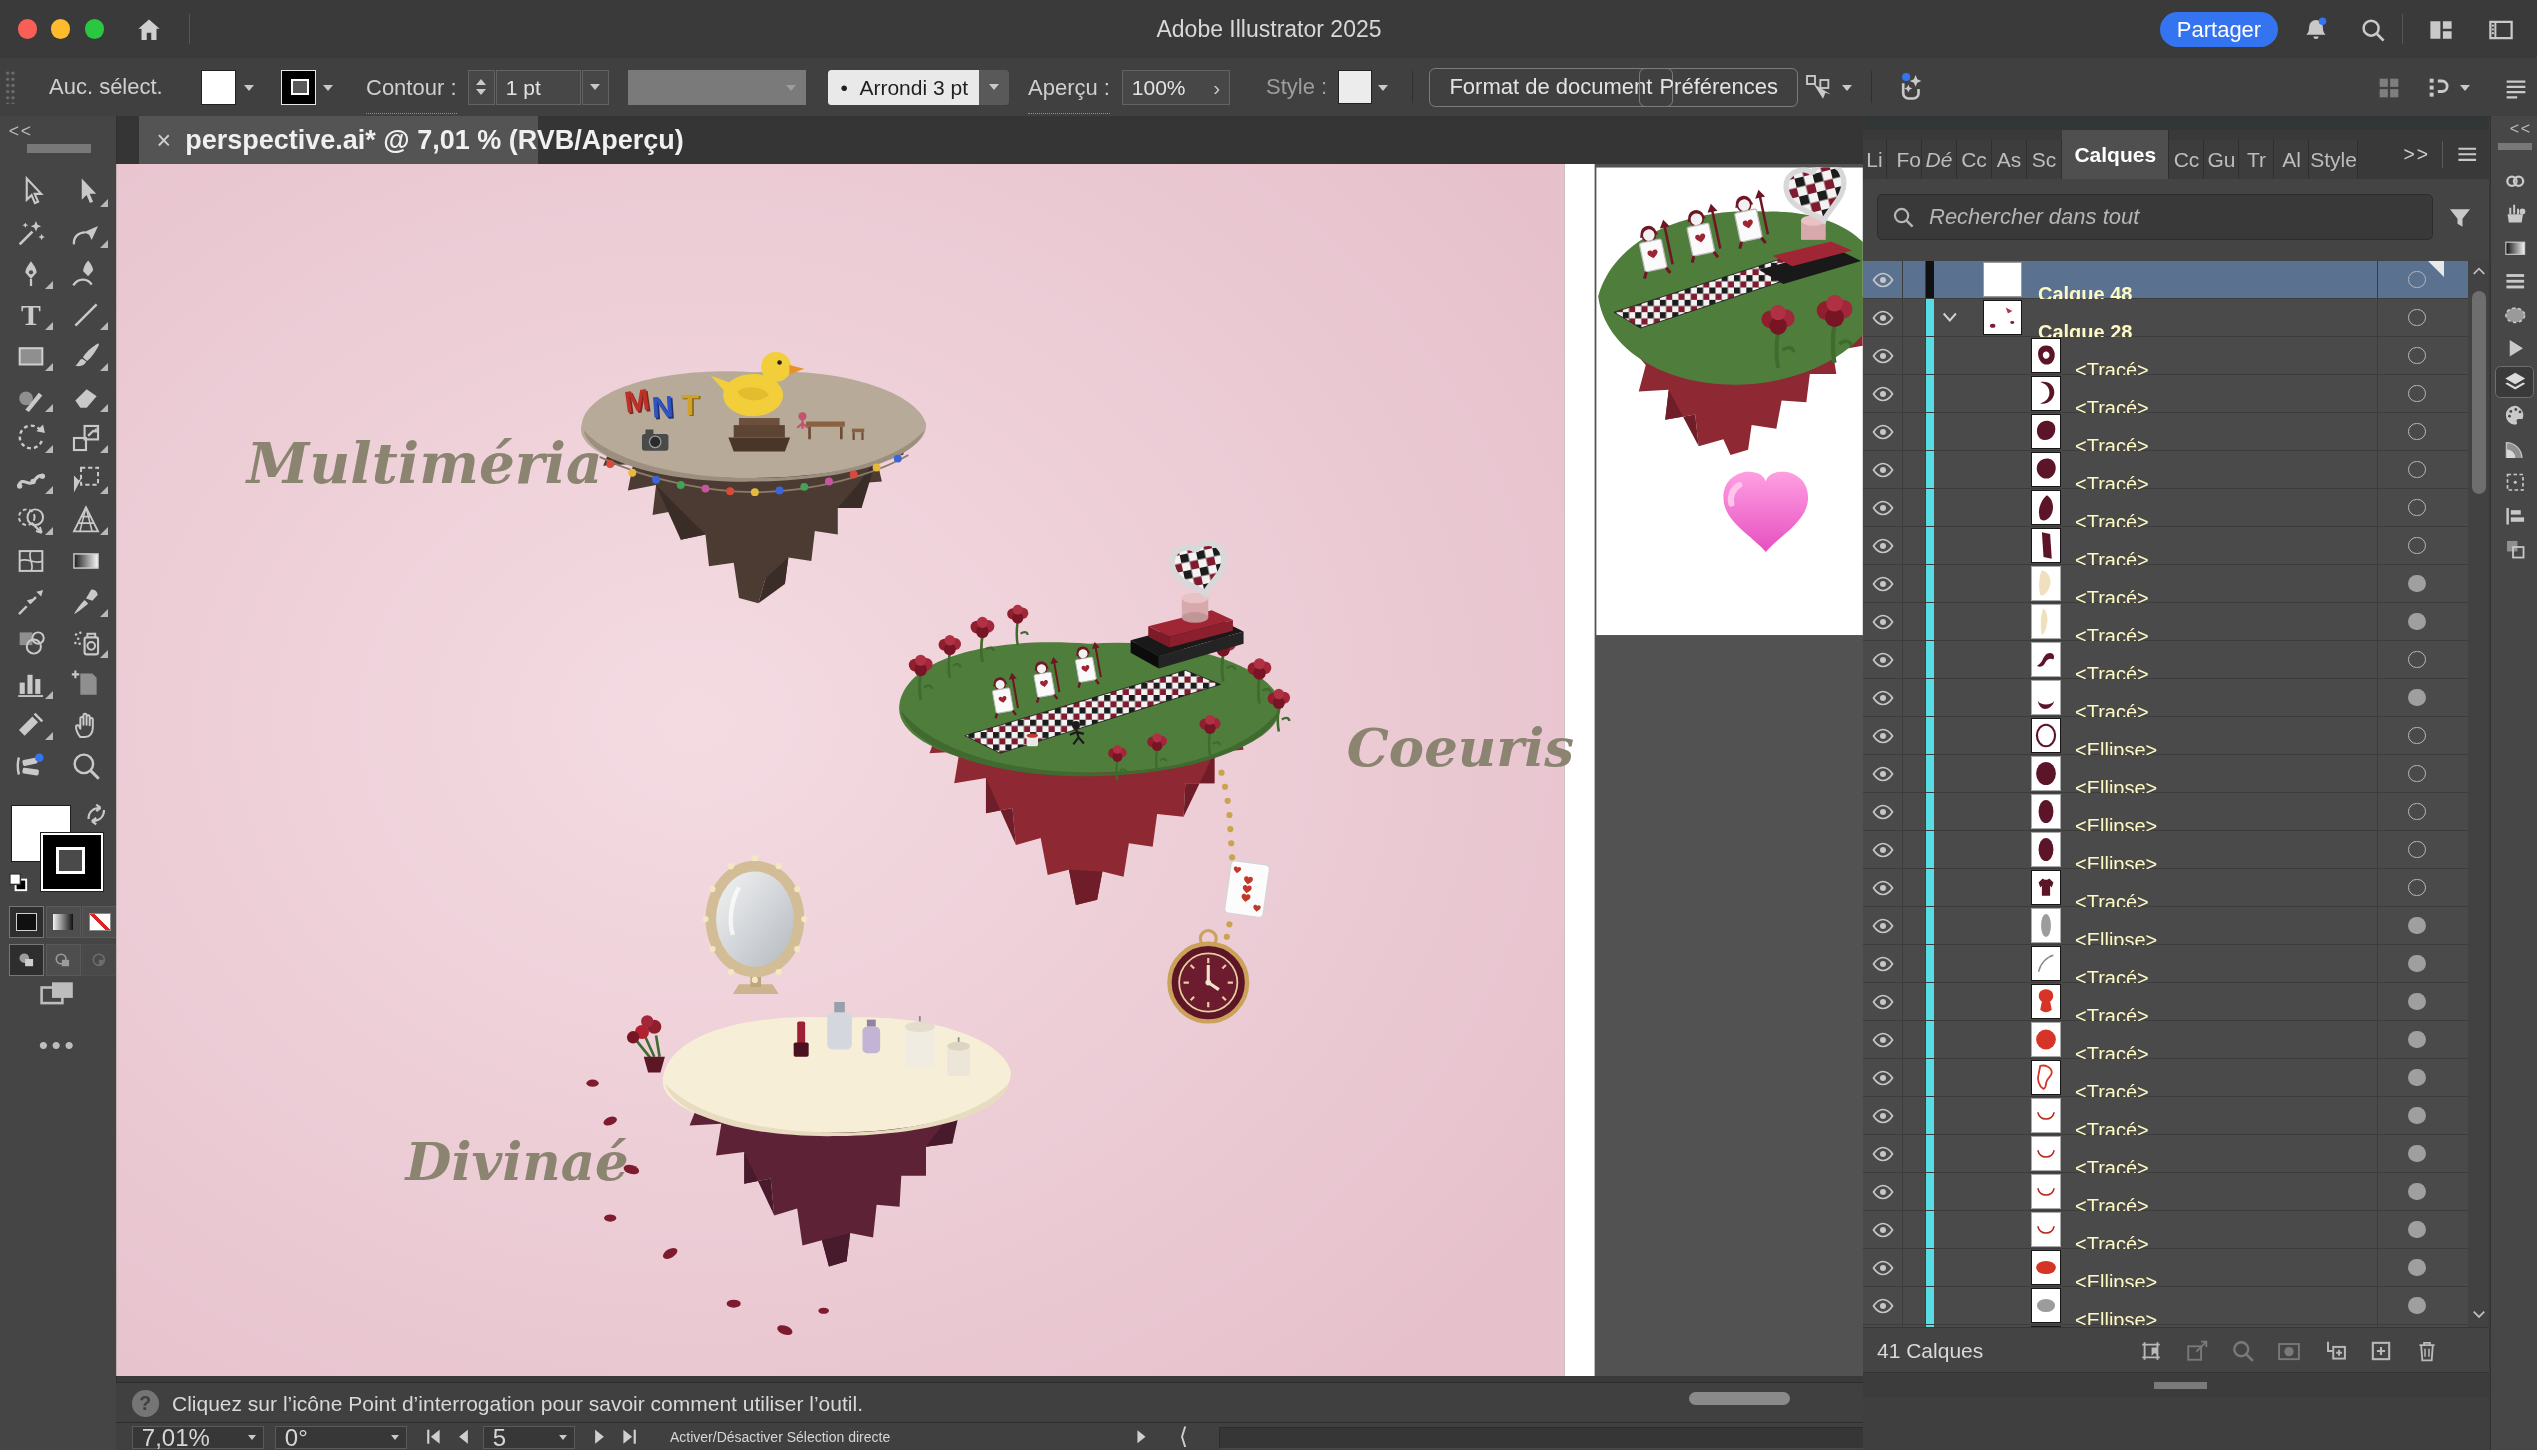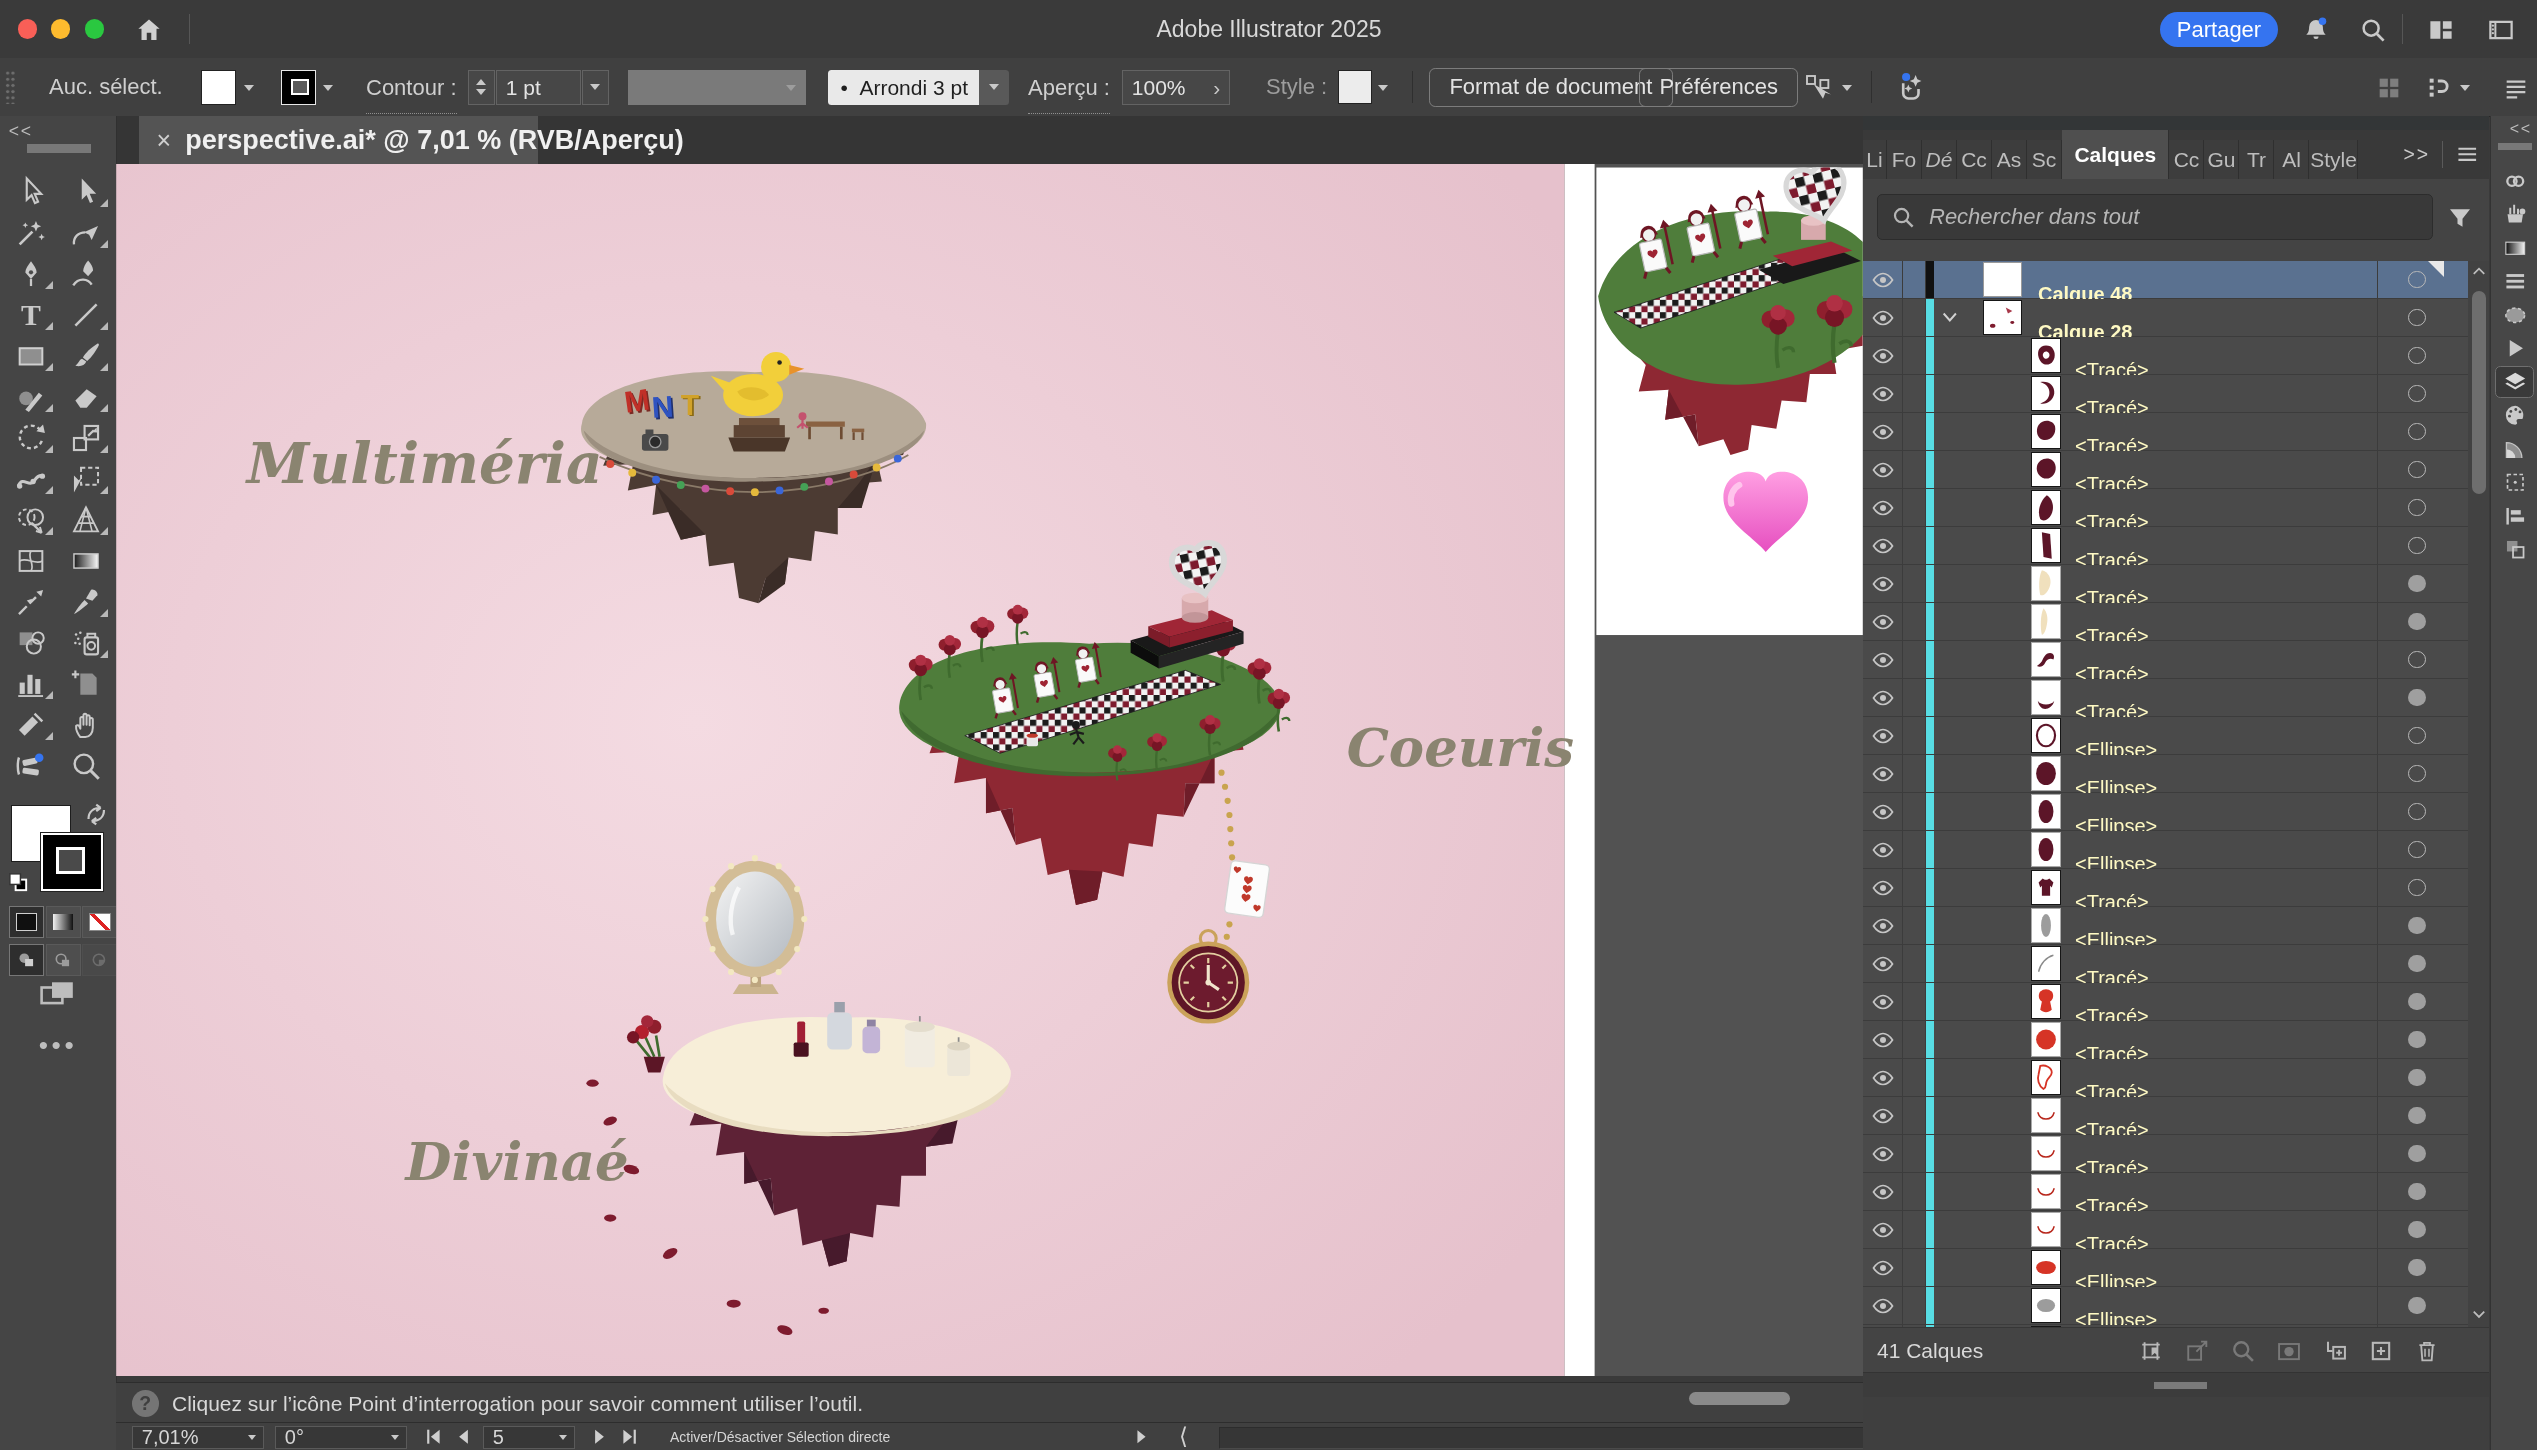--- a/index.html
+++ b/index.html
@@ -51,21 +51,21 @@
 #canvaswrap{position:absolute;left:116px;top:164px;width:1747px;height:1212px;background:#525252;overflow:hidden}
 .islandLabel{fill:#8a8470;font-family:"DejaVu Serif",serif;font-style:italic;font-weight:bold}
 
 #helpbar{position:absolute;left:116px;top:1382px;width:1747px;height:41px;background:#404040;border-top:0.9px solid #2d2d2d}
 #helpbar .q{position:absolute;left:16px;top:7px;width:26.5px;height:26.5px;border-radius:50%;background:#757575;color:#3f3f3f;
   font-weight:bold;font-size:19.4px;text-align:center;line-height:26.5px}
 #helpbar .txt{position:absolute;left:56px;top:0;height:41px;line-height:41px;font-size:21px;color:#d8d8d8;white-space:nowrap}
 #hscroll-thumb{position:absolute;left:1573px;top:8.8px;width:101px;height:13.2px;border-radius:7px;background:#8a8a8a}
 #statusbar{position:absolute;left:116px;top:1422px;width:1747px;height:28px;background:#404040;border-top:0.9px solid #2d2d2d}
 .stfield{position:absolute;top:2.6px;height:23px;background:#373737;border:0.9px solid #5a5a5a;box-sizing:border-box;
-  font-size:20px;color:#d6d6d6;line-height:21px;padding-left:8.8px}
+  font-size:24px;color:#d6d6d6;line-height:21px;padding-left:8.8px}
 .stfield .chev-dn{position:absolute;right:7px;top:8.8px;border-left-width:4.4px;border-right-width:4.4px;border-top-width:5.3px}
 .navico{position:absolute;top:4.4px}
 #status-strip{position:absolute;left:1103px;top:4.4px;width:741px;height:19.4px;background:#363636;border:0.9px solid #2c2c2c;border-bottom-color:#4a4a4a}
 
 #rightpanel{position:absolute;left:1863px;top:116px;width:626px;height:1334px;background:#444}
 #panel-tabs{position:absolute;left:0;top:14px;width:626px;height:49px;background:#393939;display:flex;align-items:flex-end}
 .ptab{height:39px;line-height:39px;font-size:21px;color:#bdbdbd;text-align:center;background:#3d3d3d;
   border-right:0.9px solid #2f2f2f;overflow:hidden;white-space:nowrap;flex:none}
 .ptab.active{height:49px;line-height:49px;background:#4f4f4f;color:#fff;font-weight:bold;padding:0 12.4px}
 #ptab-extra{margin-left:auto;display:flex;align-items:center;height:49px}
@@ -791,21 +791,21 @@
     </svg>
   <div class="abs" style="left:1063px;top:0;height:28px;line-height:26.5px;font-size:23px;color:#cfcfcf">⟨</div>
   <div id="status-strip"></div>
 </div>
 
 <div id="rightpanel">
   <div style="position:absolute;left:0;top:0;width:626px;height:14px;background:#333637"></div>
   <div id="panel-tabs">
 
     <span class="ptab" style="width: 23px;">Li</span>
-      <span class="ptab" style="width: 34px;">Fo</span>
+      <span class="ptab" style="width: 34px; text-align: right;">Fo</span>
       <span class="ptab" style="width: 34px; font-style: italic;">Dé</span>
       <span class="ptab" style="width: 34px;">Cc</span>
       <span class="ptab" style="width: 34px; margin-top: 16px;">As</span>
       <span class="ptab" style="width: 34px;">Sc</span>
       <span class="ptab active">Calques</span>
       <span class="ptab" style="width: 34px;">Cc</span>
       <span class="ptab" style="width: 34px;">Gu</span>
       <span class="ptab" style="width: 34px;">Tr</span>
       <span class="ptab" style="width: 34px;">Al</span>
       <span class="ptab" style="width: 48px;">Style</span>

